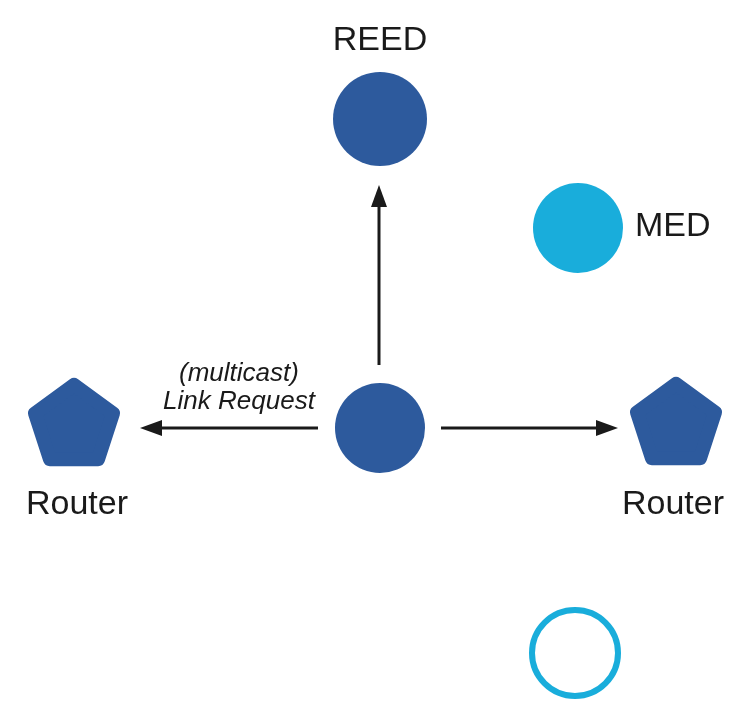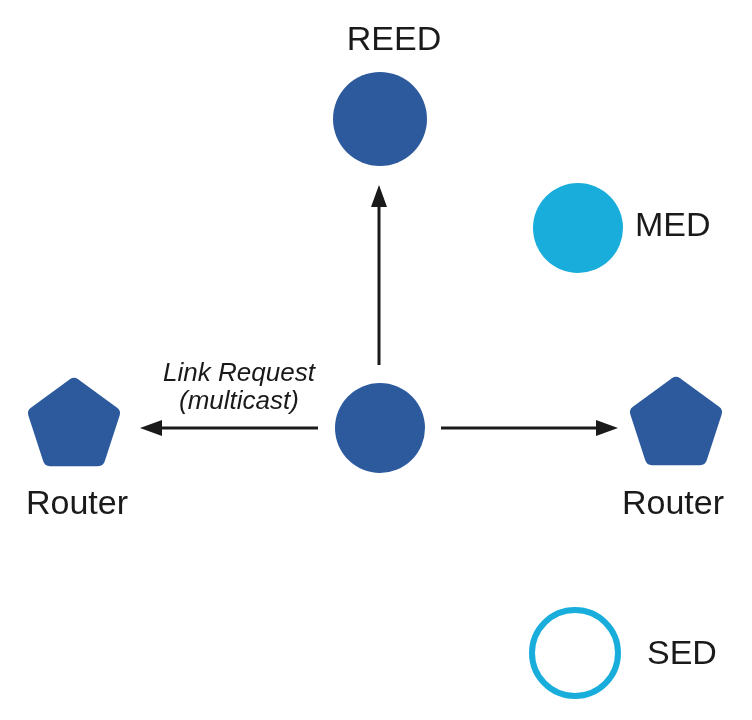--- a/index.html
+++ b/index.html
@@ -100,28 +100,27 @@
   </svg>
 
   <div class="node-circle node-blue" style="left:333px; top:72px; width:94px; height:94px;"></div>
 
   <div class="node-circle node-cyan" style="left:533px; top:183px; width:90px; height:90px;"></div>
 
   <div class="node-circle node-blue" style="left:335px; top:383px; width:90px; height:90px;"></div>
 
   <div class="node-circle node-outline-cyan" style="left:529px; top:607px; width:92px; height:92px;"></div>
 
-  <div class="node-label label-centered" style="left:394px; top:18px;text-align:right;">REED</div>
+  <div class="node-label label-centered" style="left:380px; top:18px;text-align:right;">REED</div>
 
   <div class="node-label" style="left:635px; top:204px;text-align:right;">MED</div>
 
   <div class="node-label label-centered" style="left:77px; top:482px;">Router</div>
 
   <div class="node-label label-centered" style="left:673px; top:482px;">Router</div>
 
-  <div class="node-label" style="left:647px; top:632px;">SED</div>
 
   <div class="edge-annotation" style="left:239px; top:358px;">
+    <div>(multicast)</div>
     <div>Link Request</div>
-    <div>(multicast)</div>
   </div>
 
 </div>
 
 </body></html>

